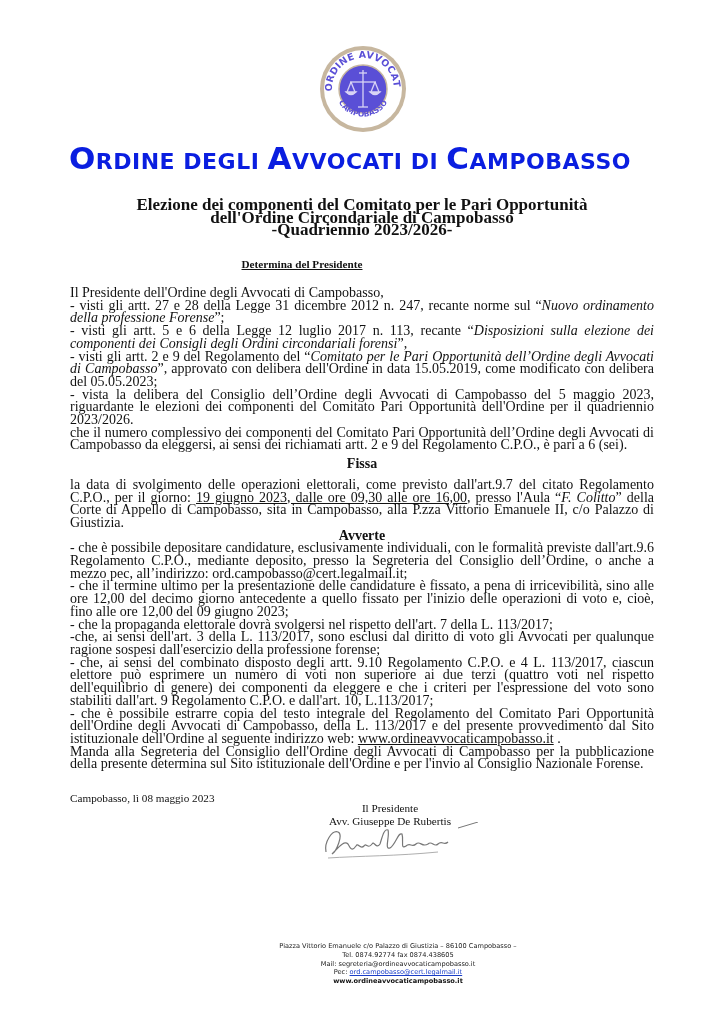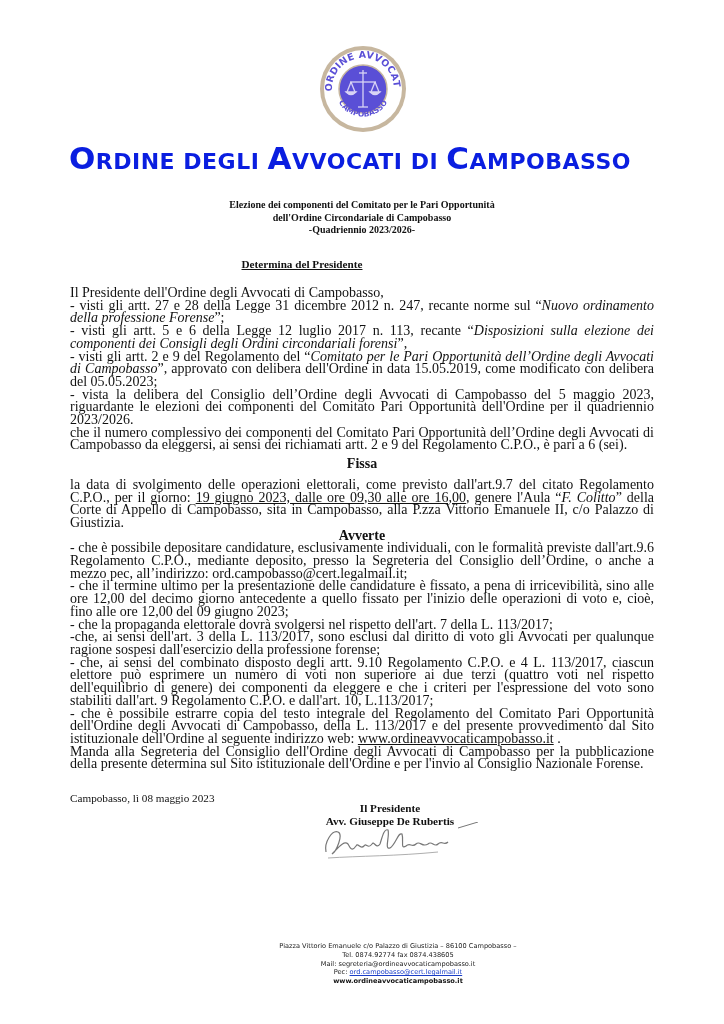--- a/index.html
+++ b/index.html
@@ -1,31 +1,31 @@
 <!DOCTYPE html>
 <html><head>
 <meta charset="utf-8">
 <style>
   html, body { margin:0; padding:0; background:#ffffff; }
   body { width:724px; height:1024px; position:relative; overflow:hidden; font-family:"Liberation Serif", serif; color:#111; }
   .logo { position:absolute; left:318px; top:44px; width:90px; height:90px; }
   .org-title { position:absolute; left:0; top:140px; width:700px; text-align:center; color:#0a1ee0; font-family:"DejaVu Sans", sans-serif; font-weight:bold; letter-spacing:0.5px; white-space:nowrap; }
   .org-title .big { font-size:31px; }
   .org-title .sm { font-size:22px; }
-  .subject { position:absolute; left:0; top:199px; width:724px; text-align:center; font-weight:bold; font-size:10px; line-height:12.6px; }
+  .subject { position:absolute; left:0; top:199px; width:724px; text-align:center; font-weight:bold; font-size:17px; line-height:12.6px; }
   .det-title { position:absolute; left:0; top:258px; width:604px; text-align:center; font-weight:bold; font-size:11.2px; text-decoration:underline; }
   .body { position:absolute; left:70px; top:287px; width:584px; font-size:14px; line-height:12.7px; text-align:justify; }
   .body p { margin:0; }
   .center-bold { text-align:center; font-weight:bold; }
   .gap6 { height:6px; }
   .gap8 { height:8px; }
   .u { text-decoration:underline; }
   i { font-style:italic; }
   .closing-date { position:absolute; left:70px; top:792px; font-size:11.2px; }
-  .sign { position:absolute; left:300px; top:802px; width:180px; text-align:center; font-weight:bold; font-size:11.2px; line-height:12.7px; }
+  .sign { position:absolute; left:300px; top:802px; width:180px; text-align:center; font-weight:normal; font-size:11.2px; line-height:12.7px; }
   .signature { position:absolute; left:318px; top:822px; width:170px; height:40px; }
   .footer { position:absolute; left:0; top:942px; width:724px; text-align:center; font-family:"DejaVu Sans", sans-serif; font-size:6.6px; line-height:8.8px; color:#222;margin-left:36px; }
   .footer a { color:#1a3ec8; text-decoration:underline; }
   .footer .web { font-weight:bold; color:#111; }
 </style>
 </head>
 <body>
 
 <div class="logo">
   <svg width="90" height="90" viewBox="0 0 90 90">
@@ -73,21 +73,21 @@
 <div class="body">
   <p>Il Presidente dell'Ordine degli Avvocati di Campobasso,</p>
   <p><span>- visti gli artt. 27 e 28 della Legge 31 dicembre 2012 n. 247, recante norme sul “</span><i>Nuovo ordinamento  della professione Forense</i><span>”;</span></p>
   <p><span>- visti gli artt. 5 e 6  della Legge 12 luglio 2017 n. 113, recante  “</span><i>Disposizioni sulla elezione dei componenti dei Consigli degli Ordini circondariali forensi</i><span>”,</span></p>
   <p><span>- visti gli artt. 2  e 9 del Regolamento del “</span><i>Comitato per le Pari Opportunità dell’Ordine degli Avvocati di Campobasso</i><span>”, approvato con delibera dell'Ordine in data 15.05.2019, come modificato con delibera del 05.05.2023;</span></p>
   <p>- vista la delibera del Consiglio dell’Ordine degli Avvocati di Campobasso del 5 maggio 2023, riguardante  le  elezioni dei componenti  del Comitato Pari Opportunità dell'Ordine  per il quadriennio 2023/2026.</p>
   <p>che il numero complessivo dei componenti del Comitato Pari Opportunità dell’Ordine degli Avvocati di Campobasso da eleggersi, ai sensi dei richiamati artt. 2 e 9 del Regolamento C.P.O., è pari a 6 (sei).</p>
   <div class="gap6"></div>
   <p class="center-bold">Fissa</p>
   <div class="gap8"></div>
-  <p><span>la data di svolgimento delle operazioni elettorali, come previsto dall'art.9.7 del citato Regolamento C.P.O., per il giorno: </span><span class="u">19 giugno 2023, dalle ore 09,30 alle ore 16,00</span><span>, genere l'Aula “</span><i>F. Colitto</i><span>” della Corte di Appello di Campobasso, sita in Campobasso, alla P.zza Vittorio Emanuele II, c/o Palazzo di Giustizia.</span></p>
+  <p><span>la data di svolgimento delle operazioni elettorali, come previsto dall'art.9.7 del citato Regolamento C.P.O., per il giorno: </span><span class="u">19 giugno 2023, dalle ore 09,30 alle ore 16,00</span><span>, presso l'Aula “</span><i>F. Colitto</i><span>” della Corte di Appello di Campobasso, sita in Campobasso, alla P.zza Vittorio Emanuele II, c/o Palazzo di Giustizia.</span></p>
   <p class="center-bold">Avverte</p>
   <p>- che  è possibile depositare candidature, esclusivamente individuali, con  le formalità previste dall'art.9.6 Regolamento C.P.O., mediante deposito, presso la Segreteria del Consiglio dell’Ordine, o anche a mezzo pec,  all’indirizzo: ord.campobasso@cert.legalmail.it;</p>
   <p>- che il termine ultimo per la presentazione delle candidature è fissato, a pena di irricevibilità, sino alle ore 12,00 del decimo giorno antecedente  a quello fissato per l'inizio delle operazioni  di voto e, cioè, fino alle ore 12,00 del 09 giugno 2023;</p>
   <p>- che la propaganda elettorale dovrà svolgersi nel rispetto dell'art. 7 della L. 113/2017;</p>
   <p>-che, ai sensi dell'art. 3 della L. 113/2017, sono esclusi dal diritto di voto gli Avvocati per qualunque ragione sospesi dall'esercizio della professione forense;</p>
   <p>- che, ai sensi del combinato disposto degli artt. 9.10 Regolamento C.P.O. e 4 L. 113/2017, ciascun elettore può esprimere un numero di voti non superiore ai due terzi (quattro voti nel rispetto dell'equilibrio di genere) dei componenti da eleggere e che i criteri per l'espressione del voto sono stabiliti dall'art. 9 Regolamento C.P.O. e dall'art. 10, L.113/2017;</p>
   <p><span>- che è possibile estrarre copia del testo integrale del Regolamento del Comitato Pari Opportunità dell'Ordine degli Avvocati di Campobasso, della L. 113/2017 e del presente provvedimento dal Sito istituzionale dell'Ordine al seguente indirizzo web: </span><span class="u">www.ordineavvocaticampobasso.it</span><span> .</span></p>
   <p>Manda alla Segreteria del Consiglio dell'Ordine degli Avvocati di Campobasso per  la  pubblicazione della presente determina sul  Sito istituzionale dell'Ordine e per l'invio al Consiglio Nazionale Forense.</p>
 </div>
 

